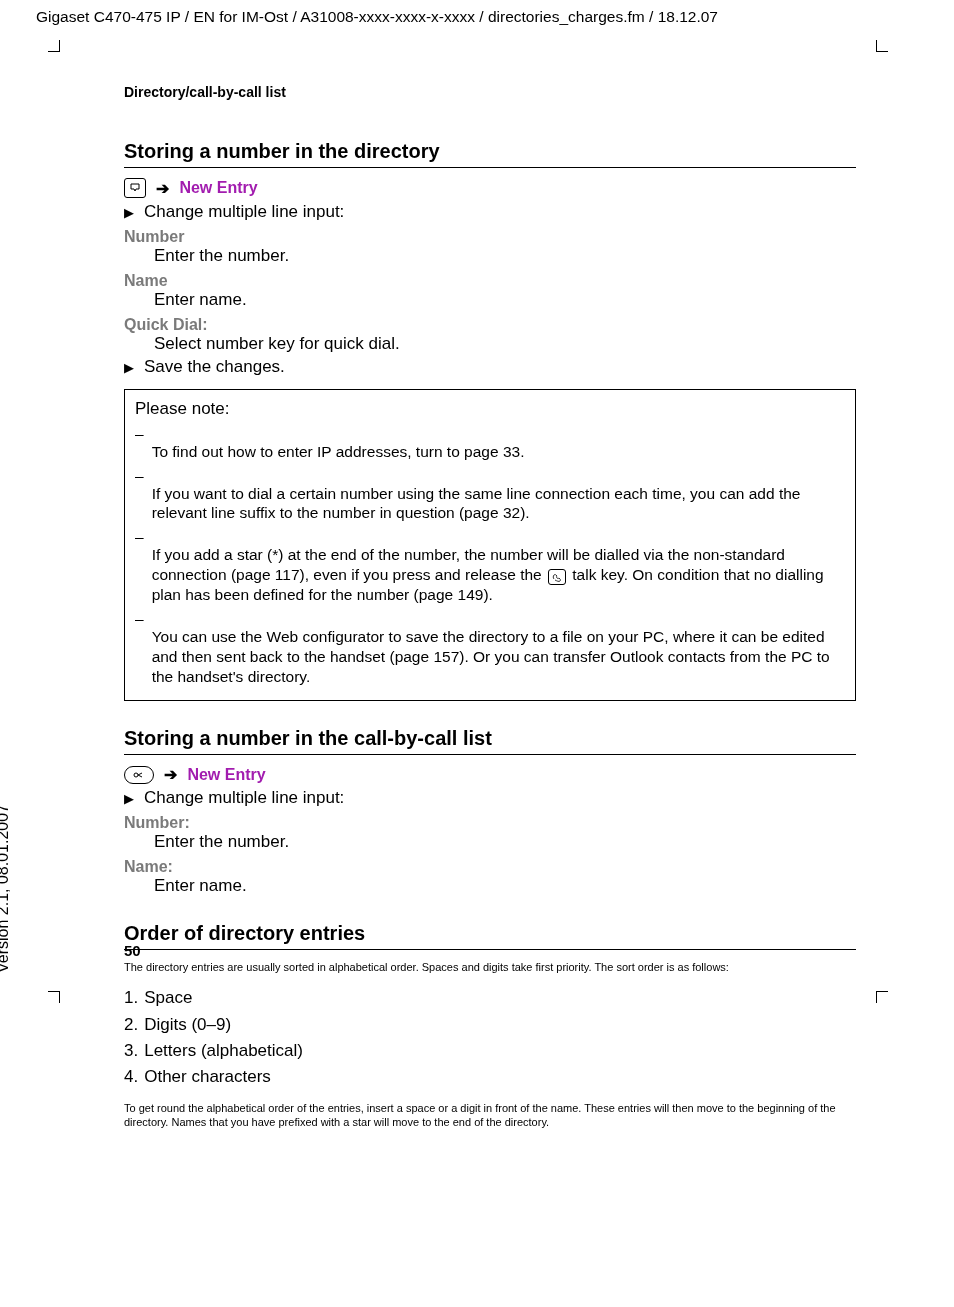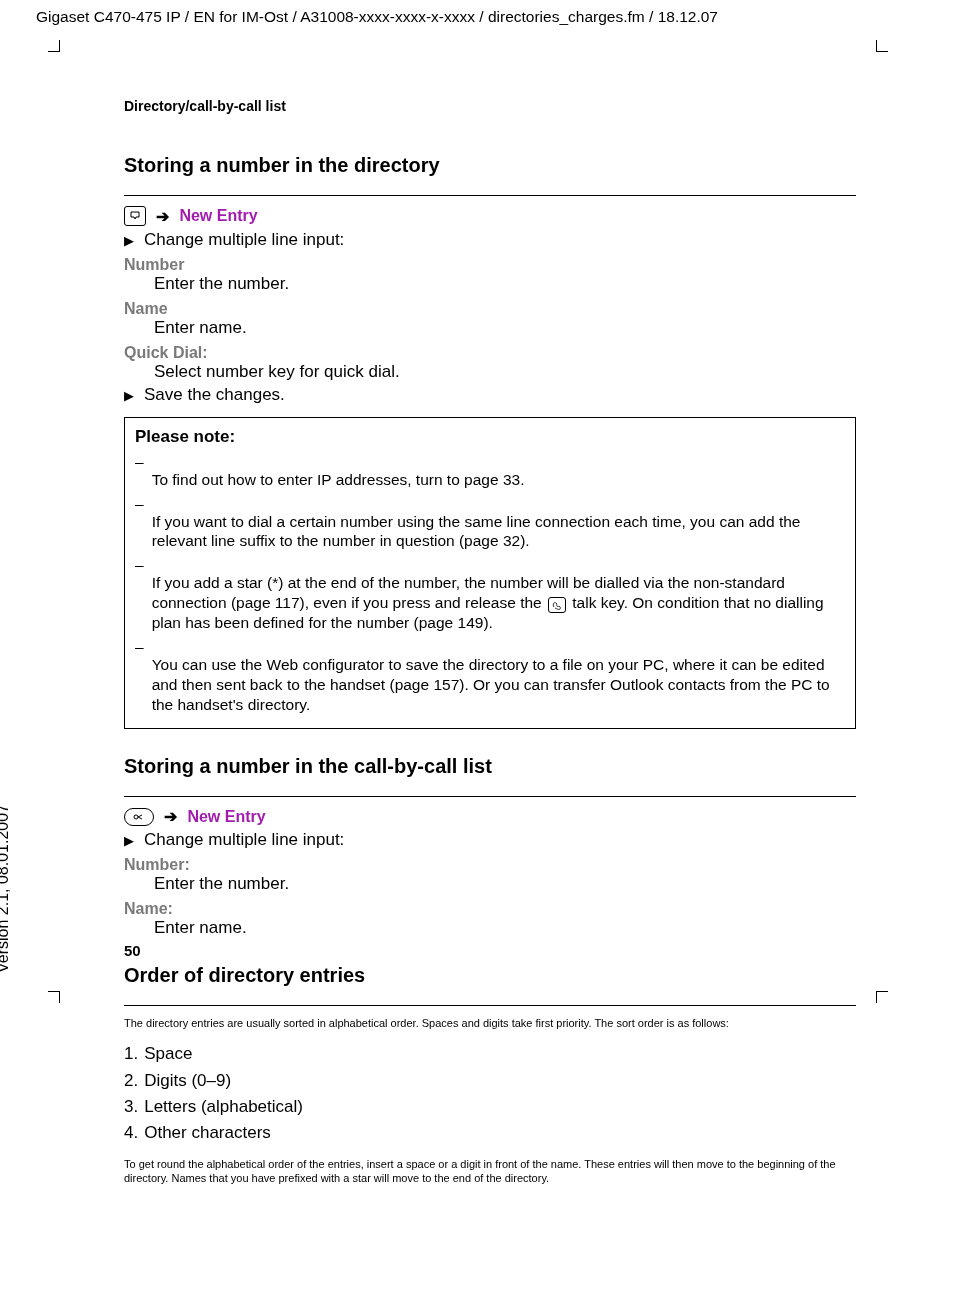--- a/index.html
+++ b/index.html
@@ -4,35 +4,35 @@
 <style>
   * { box-sizing: border-box; margin: 0; padding: 0; }
   html, body { width: 954px; height: 1307px; background: #fff; font-family: "Segoe UI", Arial, sans-serif; color: #000; }
   .page { position: relative; width: 954px; height: 1043px; }
   .path-line { position: absolute; top: 8px; left: 36px; font-size: 15.5px; font-family: Arial, sans-serif; }
   .crop-tl { position: absolute; top: 40px; left: 48px; width: 12px; height: 12px; border-right: 1.5px solid #000; border-bottom: 1.5px solid #000; }
   .crop-tr { position: absolute; top: 40px; right: 66px; width: 12px; height: 12px; border-left: 1.5px solid #000; border-bottom: 1.5px solid #000; }
   .crop-bl { position: absolute; bottom: 40px; left: 48px; width: 12px; height: 12px; border-right: 1.5px solid #000; border-top: 1.5px solid #000; }
   .crop-br { position: absolute; bottom: 40px; right: 66px; width: 12px; height: 12px; border-left: 1.5px solid #000; border-top: 1.5px solid #000; }
   .version { position: absolute; left: 12px; bottom: 70px; transform: rotate(-90deg); transform-origin: left bottom; font-size: 16px; font-family: Arial, sans-serif; }
-  .content { position: absolute; left: 124px; right: 98px; top: 98px; }
+  .content { position: absolute; left: 124px; right: 98px; top: 84px; }
   .running-head { font-size: 14px; font-weight: bold; margin-bottom: 40px; }
-  .h2 { font-size: 20px; font-weight: bold; border-bottom: 1.5px solid #000; padding-bottom: 18px; margin-bottom: 10px; margin-top: 0; font-family: Arial, sans-serif; }
+  .h2 { font-size: 20px; font-weight: bold; border-bottom: 1.5px solid #000; padding-bottom: 4px; margin-bottom: 10px; margin-top: 0; font-family: Arial, sans-serif; }
   .h2.mt { margin-top: 26px; }
   .nav-line { display: flex; align-items: center; gap: 10px; margin-bottom: 4px; }
   .icon-box { display:inline-flex; width: 22px; height: 20px; border: 1.5px solid #000; border-radius: 3px; align-items: center; justify-content: center; font-size: 11px; }
   .icon-oval { display:inline-flex; width: 30px; height: 18px; border: 1.5px solid #000; border-radius: 10px; align-items: center; justify-content: center; font-size: 11px; }
   .arrow-icon { font-size: 16px; font-weight: bold; }
   .gray-bold { color: #a21caf; font-weight: bold; font-size: 16px; }
   .step-line { display: flex; align-items: center; gap: 10px; margin: 3px 0 6px 0; font-size: 17px; }
   .tri { font-size: 13px; }
   .field-label { color: #7a7a7a; font-weight: bold; font-size: 16px; margin-top: 6px; }
   .field-desc { font-size: 17px; margin-left: 30px; margin-bottom: 2px; }
   .note-box { border: 1px solid #000; padding: 8px 10px 10px 10px; margin-top: 12px; font-size: 15.5px; line-height: 1.28; }
-  .note-title { font-weight: bold; font-size: 17px; margin-bottom: 4px; }
+  .note-title { font-weight: normal; font-size: 17px; margin-bottom: 4px; }
   .note-item { display: flex; gap: 8px; margin-bottom: 4px; }
   .note-item .dash { flex: 0 0 auto; }
   .note-item .txt { flex: 1; margin-top: 18px; }
   .talk-icon { display:inline-flex; width: 18px; height: 16px; border: 1px solid #000; border-radius: 3px; align-items: center; justify-content: center; font-size: 10px; vertical-align: -2px; margin: 0 2px; }
   .para { font-size: 11px; line-height: 1.35; margin-top: 10px; }
   .ol { margin-top: 10px; font-size: 17px; line-height: 1.55; }
   .ol .li { display: flex; gap: 6px; }
   .pagenum { position: absolute; left: 124px; bottom: 84px; font-weight: bold; font-size: 15px; }
 </style>
 </head>

